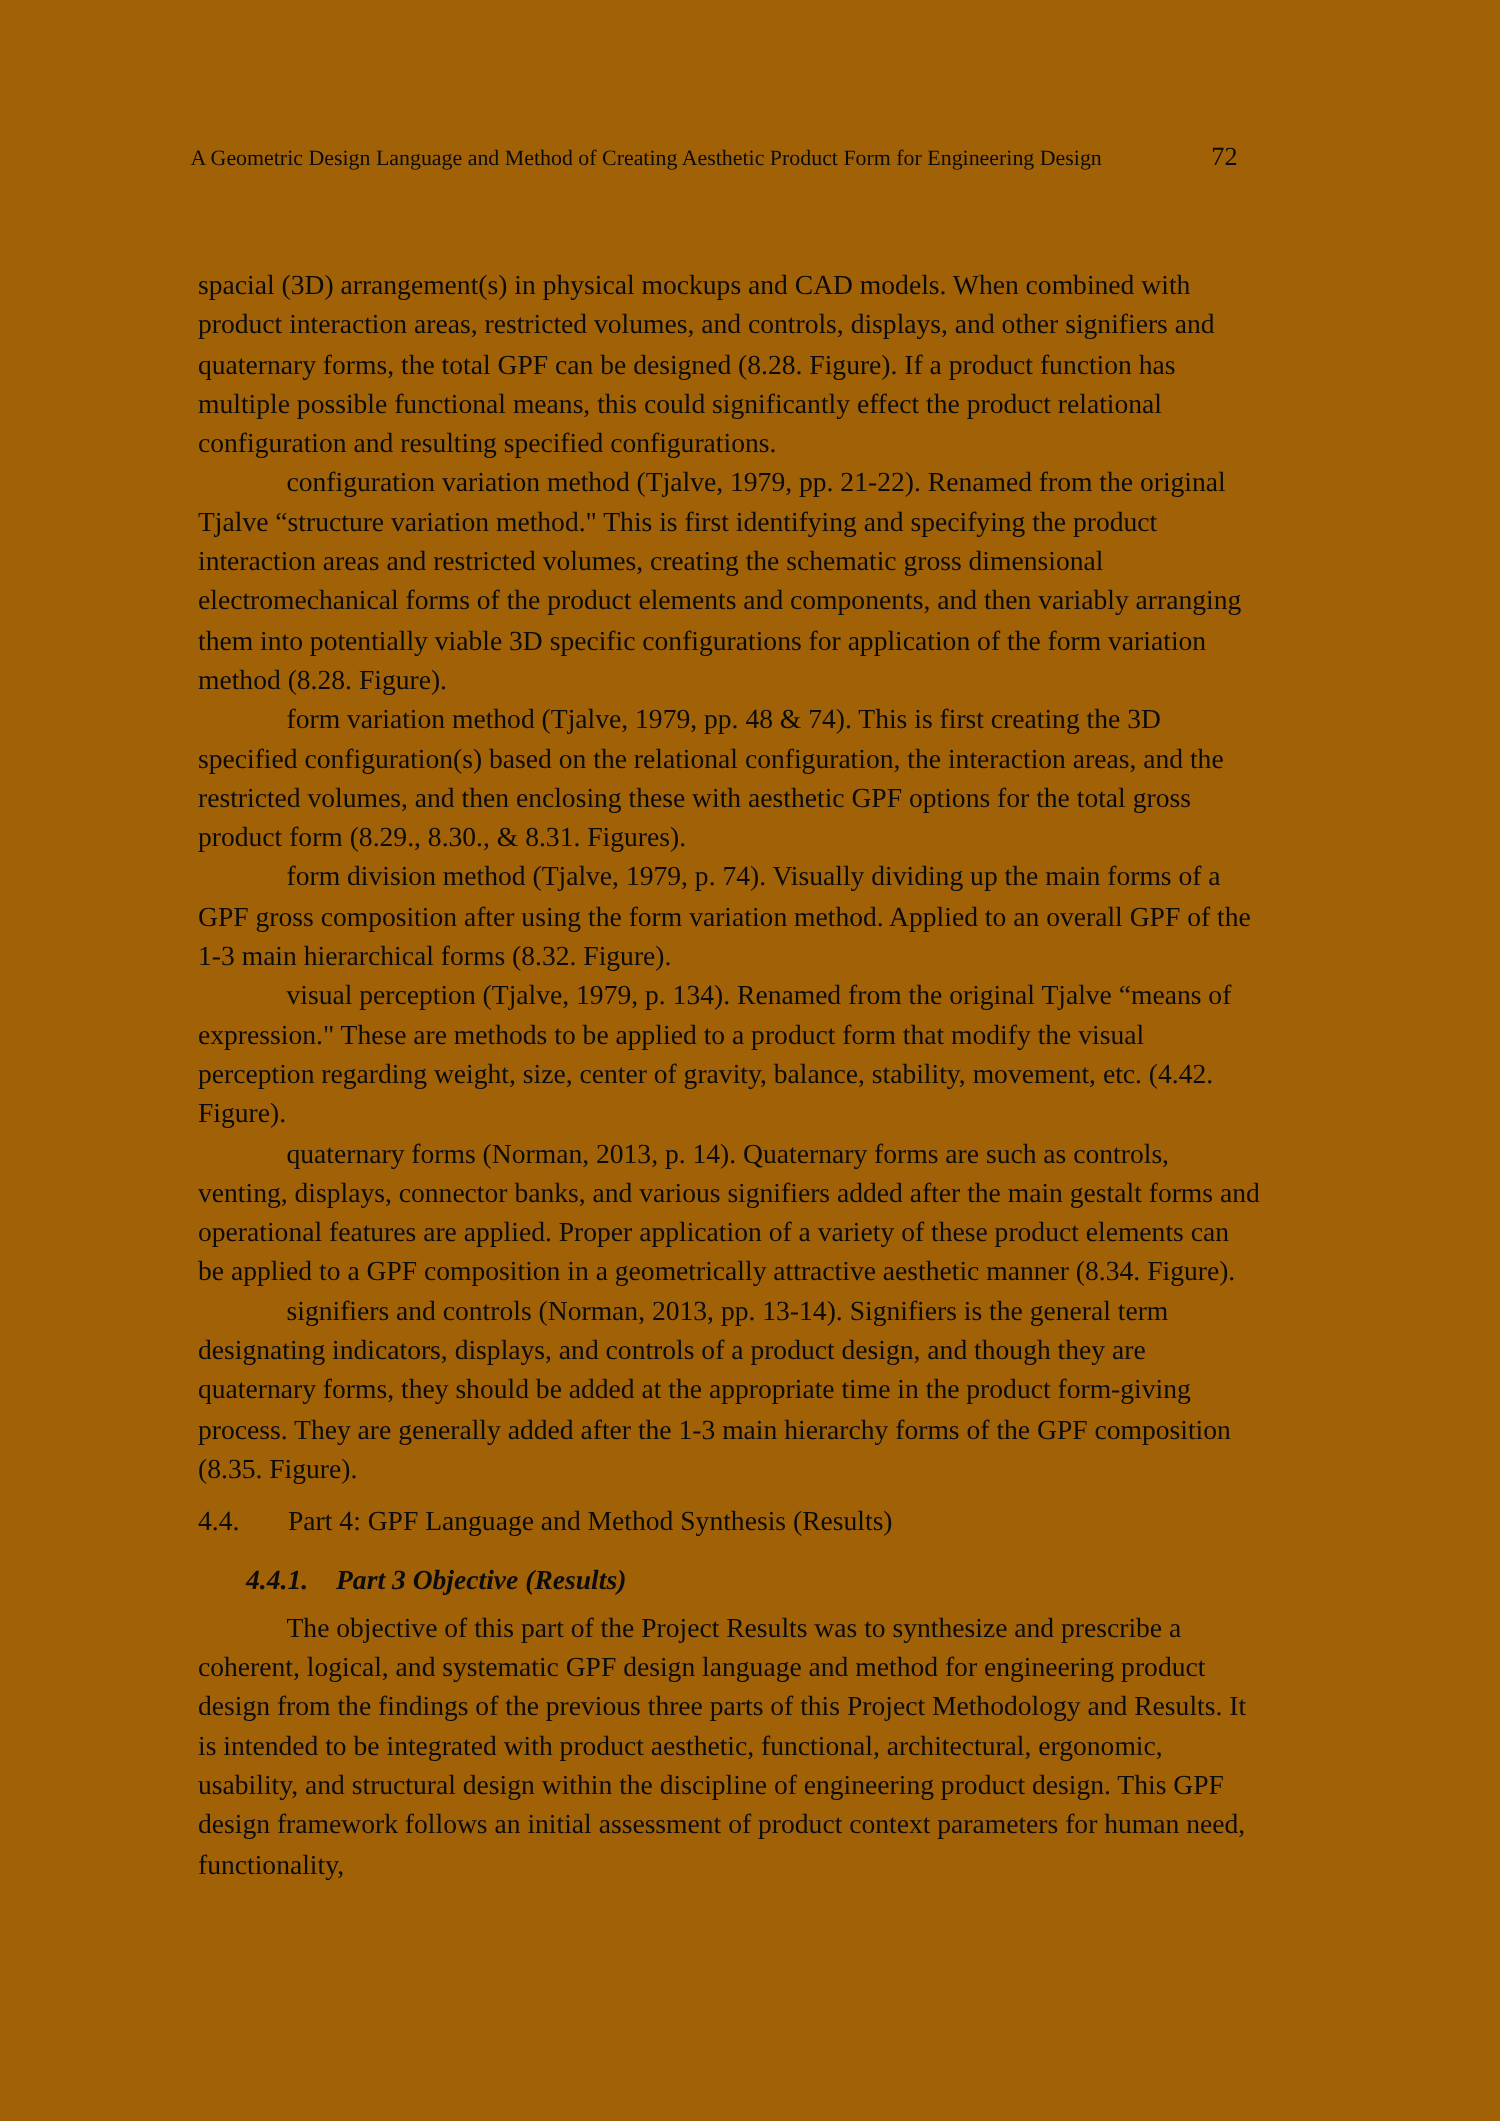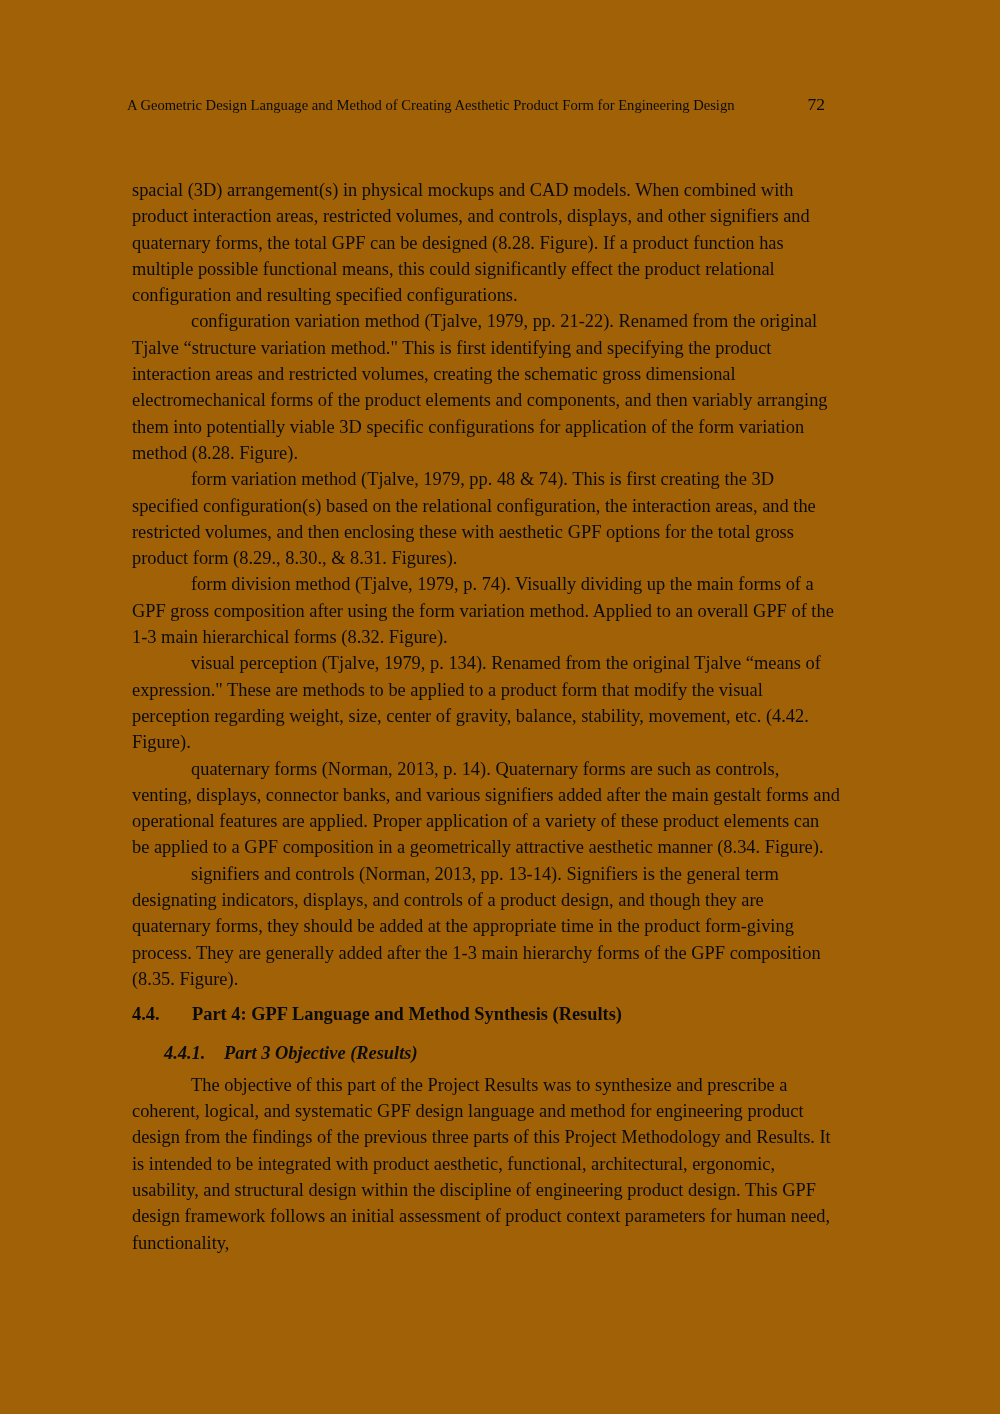--- a/index.html
+++ b/index.html
@@ -46,21 +46,21 @@
   }
   p.para { margin: 0; }
   p.para.indented { text-indent: 59px; }
   .lead { font-weight: normal; }
   .lead::after { content: " "; }
 
   .section-heading {
     margin: 9px 0 0 0;
     font-size: 18.4px;
     line-height: 26.3px;
-    font-weight: bold;
+    font-weight: normal;
   }
   .section-heading .h-num {
     display: inline-block;
     width: 60px;
     font-style: normal;
   }
   .subsection-heading {
     margin: 12px 0 0 0;
     padding-left: 32px;
     font-size: 18.4px;

